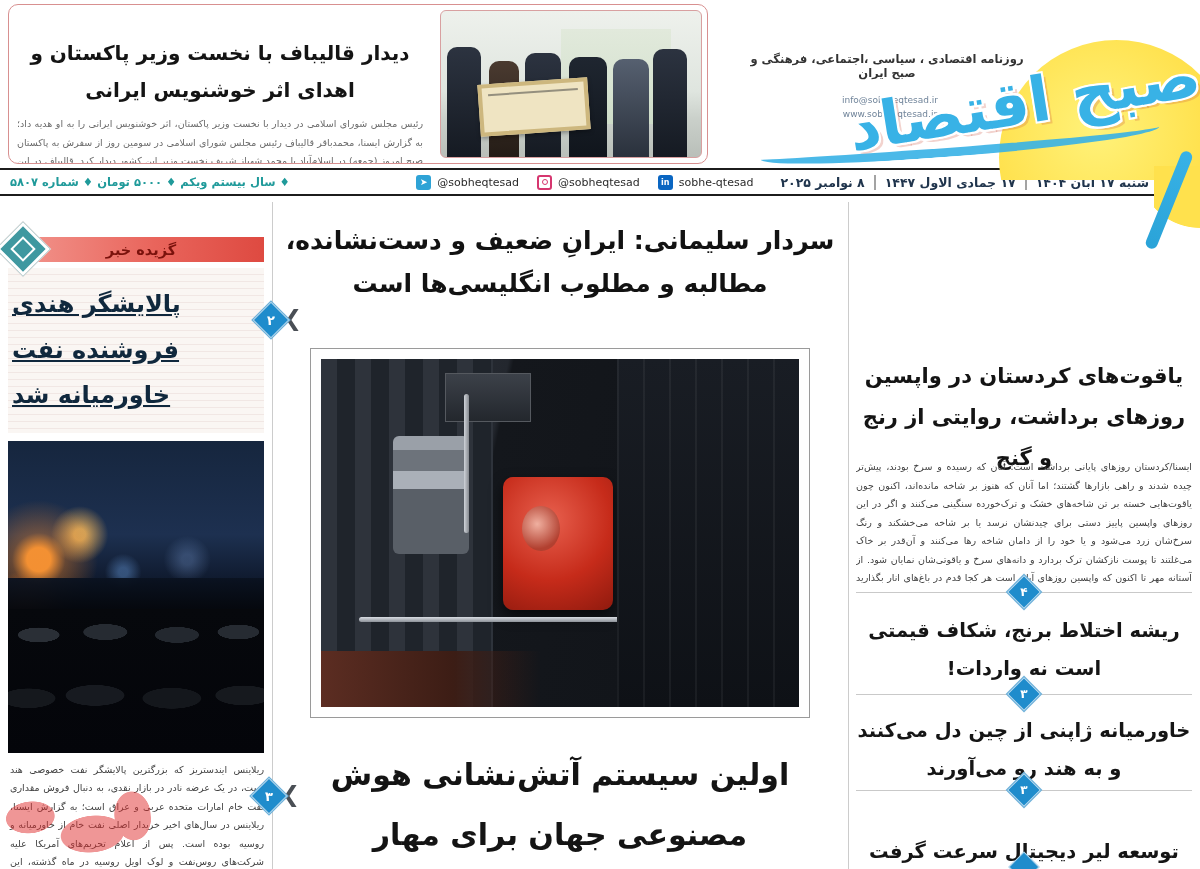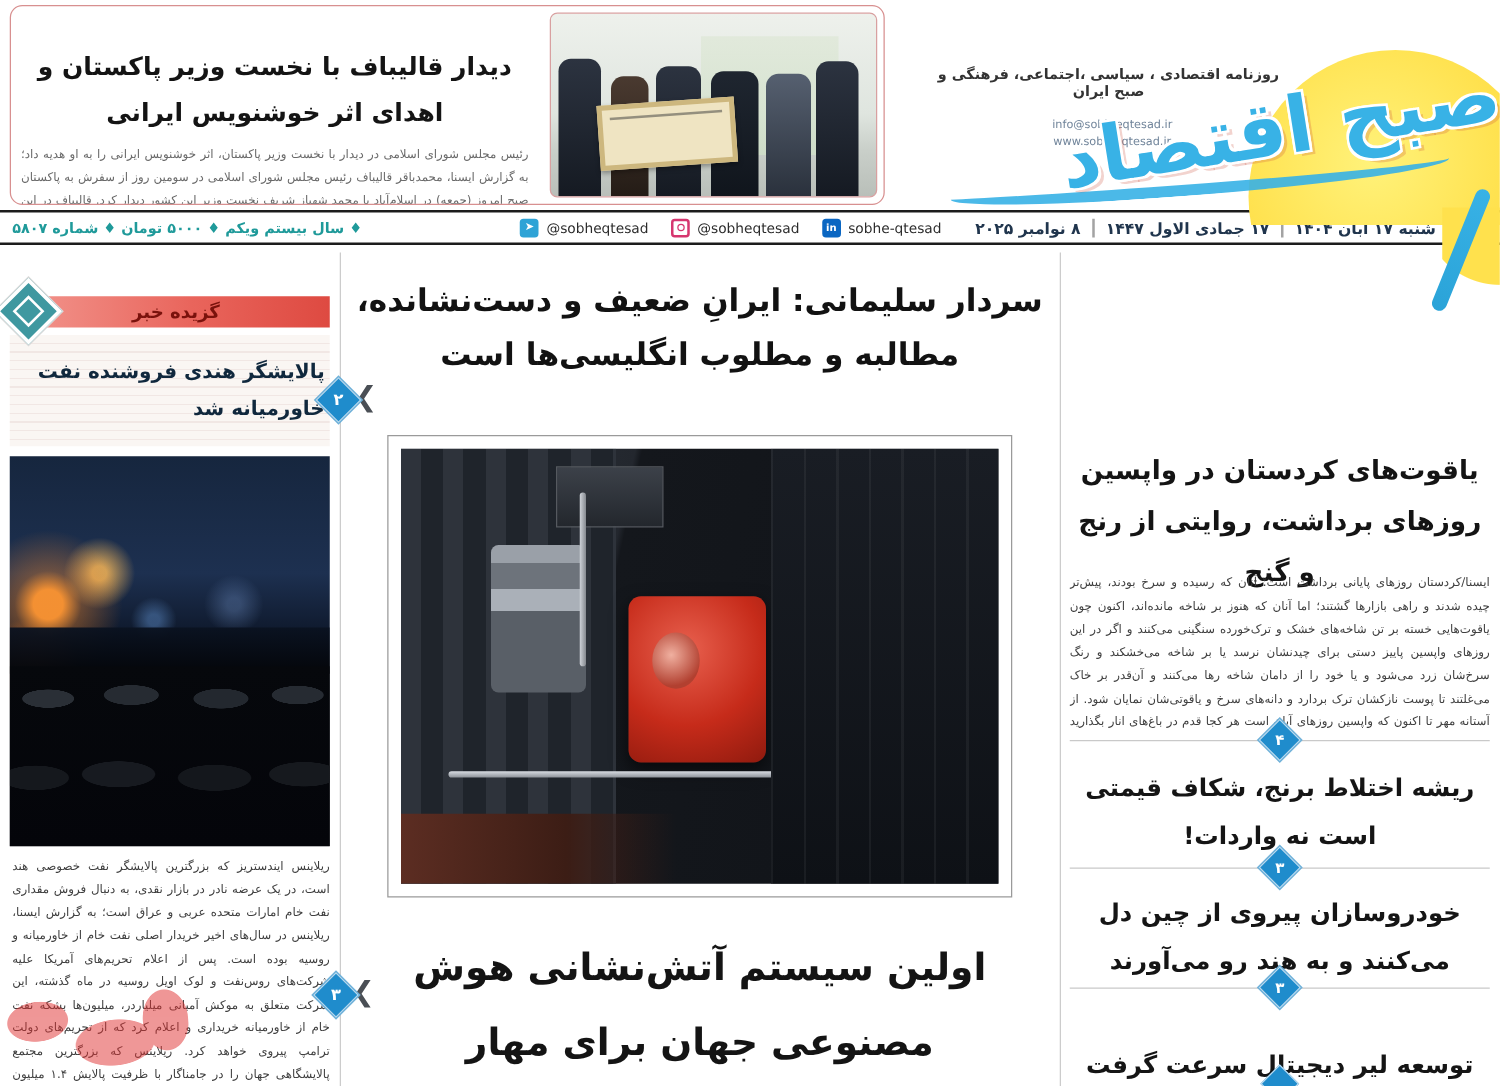--- a/index.html
+++ b/index.html
@@ -76,21 +76,21 @@
   .left-col { position:absolute; left:8px; top:200px; width:256px; height:669px; }
   .sec-banner { position:relative; height:25px; width:246px;
     background:linear-gradient(90deg,#f2958d 0%,#e9655c 55%,#de4a41 100%);
     display:flex; align-items:center; justify-content:center;margin-top:37px; }
   .sec-banner .t { font-size:14.5px; font-weight:bold; color:#7a120c; }
   .sec-diamond { position:absolute; left:-14px; top:-7px; width:38px; height:38px; background:#3f98a0;
     transform:rotate(45deg); border:3px solid #fff; box-shadow:0 0 0 1px #d9d9d9; z-index:2; }
   .sec-diamond i { position:absolute; inset:7px; border:2px solid #fff; display:block; }
   .stripe-box { margin-top:6px; width:100%; padding:14px 4px;
     background:repeating-linear-gradient(180deg,#faf6f3 0 6px,#f1e7e4 6px 7px); }
-  .side-head { font-size:16px; font-weight:bold; color:#10283d; text-align:right; line-height:1.9; }
+  .side-head { font-size:24px; font-weight:bold; color:#10283d; text-align:left; line-height:1.9;text-decoration:underline; }
   .oil-photo { position:relative; margin-top:8px; width:100%; height:312px; overflow:hidden;
     background:linear-gradient(180deg,#16263e 0%,#1d3050 30%,#0c1526 48%,#05080e 60%,#030407 100%); }
   .oil-glow { position:absolute; inset:0;
     background:
       radial-gradient(circle at 12% 38%, rgba(255,150,50,.95) 0 4%, rgba(255,140,40,.35) 9%, transparent 20%),
       radial-gradient(circle at 28% 30%, rgba(255,190,90,.8) 0 2%, transparent 10%),
       radial-gradient(circle at 6% 55%, rgba(255,120,30,.6) 0 3%, transparent 14%),
       radial-gradient(circle at 45% 42%, rgba(120,180,255,.35) 0 2%, transparent 8%),
       radial-gradient(circle at 70% 38%, rgba(150,190,255,.25) 0 2%, transparent 9%); }
   .oil-rig { position:absolute; left:0; top:44%; width:100%; height:12%;
@@ -290,21 +290,21 @@
       <span class="dia">
           <b>۴</b>
         </span>
     </div>
     <div class="r-head h2">ریشه اختلاط برنج، شکاف قیمتی است نه واردات!</div>
     <div class="r-div d2">
       <span class="dia">
           <b>۳</b>
         </span>
     </div>
-    <div class="r-head h3">خودروسازان پیروی از چین دل می‌کنند و به هند رو می‌آورند</div>
+    <div class="r-head h3">خاورمیانه ژاپنی از چین دل می‌کنند و به هند رو می‌آورند</div>
     <div class="r-div d3">
       <span class="dia">
           <b>۳</b>
         </span>
     </div>
     <div class="r-head h4">توسعه لیر دیجیتال سرعت گرفت</div>
     <div class="half-dia"></div>
   </div>
 
 </div>

